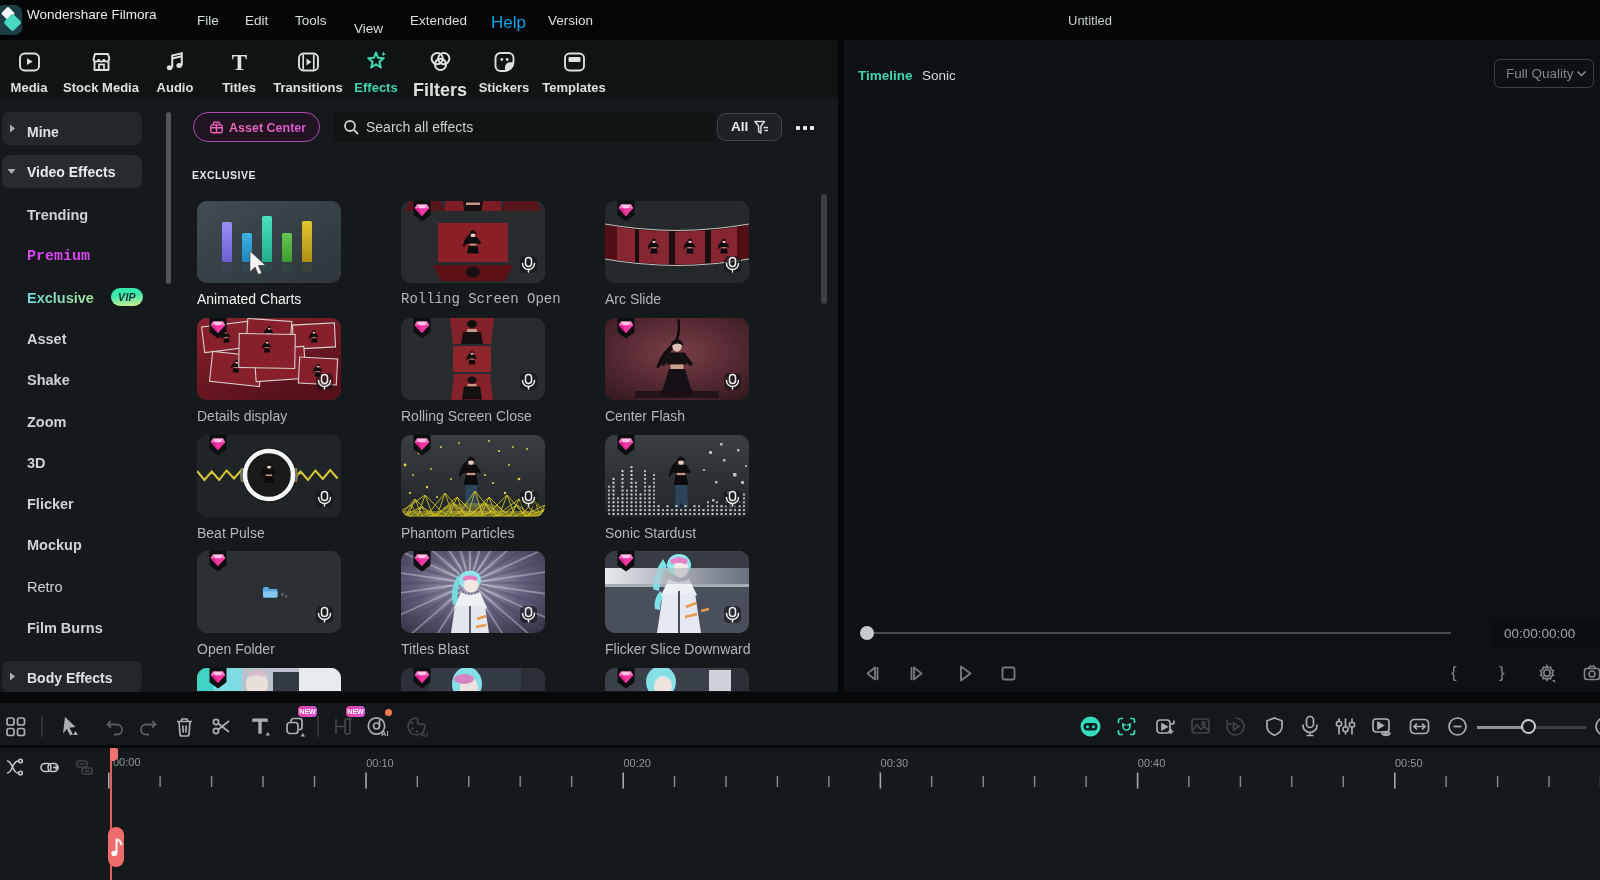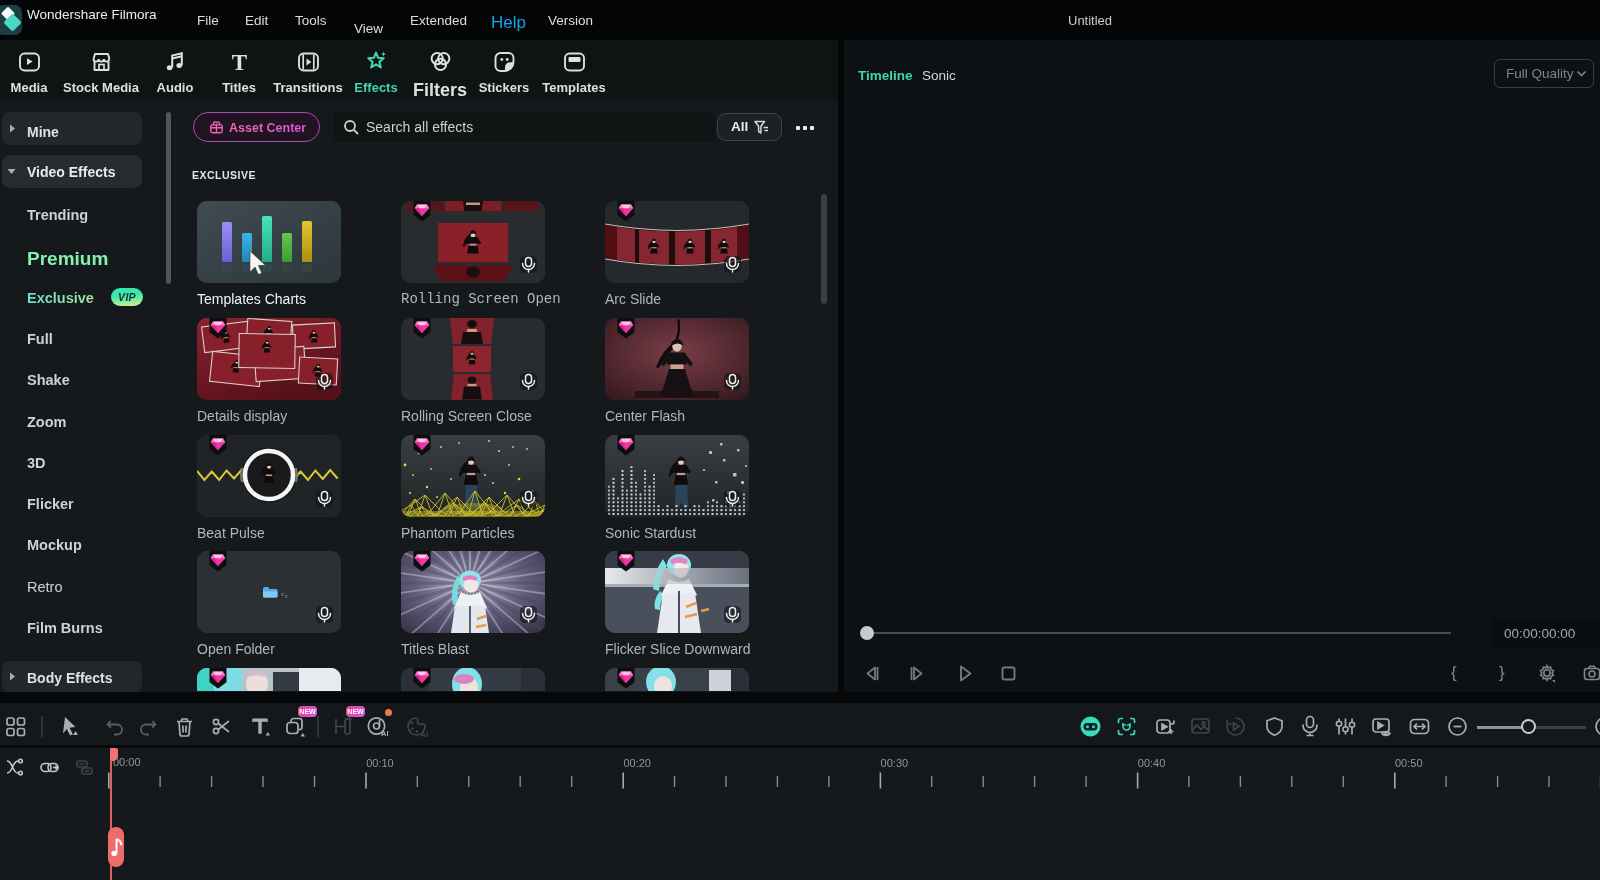--- a/index.html
+++ b/index.html
@@ -87,23 +87,23 @@
 <svg class="abs" style="left:6px;top:166px" width="11" height="10" viewBox="0 0 11 10">
       <path d="M1.5 3 L5.5 8 L9.5 3 Z" fill="#a9afb1"></path>
     </svg>
 <svg class="abs" style="left:7px;top:671px" width="10" height="11" viewBox="0 0 10 11">
       <path d="M3 1.5 L8 5.5 L3 9.5 Z" fill="#a9afb1"></path>
     </svg>
 <div class="lbl" style="left:27px;top:124px;font-size:14px;color:#dfe2e3;font-weight:700;">Mine</div>
 <div class="lbl" style="left:27px;top:164px;font-size:14px;color:#e8ebeb;font-weight:700;">Video Effects</div>
 <div class="lbl" style="left:27px;top:670px;font-size:14px;color:#dfe2e3;font-weight:700;">Body Effects</div>
 <div class="lbl" style="left:27px;top:207.0px;font-size:14.5px;color:#ced2d3;font-weight:700;">Trending</div>
-<div class="lbl" style="left:27px;top:248.3px;font-size:19px;color:#86efac;font-weight:700;">Premium</div>
+<div class="lbl" style="left:27px;top:248.3px;font-size:15px;color:#d946ef;font-weight:700;font-family:Liberation Mono, monospace;">Premium</div>
 <div class="lbl" style="left:27px;top:289.6px;font-size:14.5px;color:#84e4bc;font-weight:700;background:linear-gradient(90deg,#6fd8d8,#a8e89a);-webkit-background-clip:text;background-clip:text;-webkit-text-fill-color:transparent;">Exclusive</div>
-<div class="lbl" style="left:27px;top:330.9px;font-size:14.5px;color:#ced2d3;font-weight:700;">Full</div>
+<div class="lbl" style="left:27px;top:330.9px;font-size:14.5px;color:#ced2d3;font-weight:700;">Asset</div>
 <div class="lbl" style="left:27px;top:372.2px;font-size:14.5px;color:#ced2d3;font-weight:700;">Shake</div>
 <div class="lbl" style="left:27px;top:413.5px;font-size:14.5px;color:#ced2d3;font-weight:700;">Zoom</div>
 <div class="lbl" style="left:27px;top:454.79999999999995px;font-size:14.5px;color:#ced2d3;font-weight:700;">3D</div>
 <div class="lbl" style="left:27px;top:496.09999999999997px;font-size:14.5px;color:#ced2d3;font-weight:700;">Flicker</div>
 <div class="lbl" style="left:27px;top:537.4px;font-size:14.5px;color:#ced2d3;font-weight:700;">Mockup</div>
 <div class="lbl" style="left:27px;top:578.7px;font-size:14.5px;color:#ced2d3;font-weight:400;">Retro</div>
 <div class="lbl" style="left:27px;top:620.0px;font-size:14.5px;color:#ced2d3;font-weight:700;">Film Burns</div>
 <div class="abs" style="left:111px;top:288px;width:32px;height:18px;border-radius:9px;background:linear-gradient(175deg,#39e8ac 40%,#d8ef8e);">
       <div style="font-size:10.5px;font-weight:700;font-style:italic;color:#143038;text-align:center;line-height:18px;letter-spacing:.3px;">VIP</div>
     </div>
@@ -168,21 +168,21 @@
         <rect x="45" y="63" width="10" height="8" rx="1.5" fill="#1f86bc" opacity="0.09"></rect>
         <rect x="65" y="15" width="10" height="46" rx="1.5" fill="url(#bg2)"></rect>
         <rect x="65" y="63" width="10" height="8" rx="1.5" fill="#22ab8a" opacity="0.09"></rect>
         <rect x="85" y="32" width="10" height="29" rx="1.5" fill="url(#bg3)"></rect>
         <rect x="85" y="63" width="10" height="8" rx="1.5" fill="#3c9c30" opacity="0.09"></rect>
         <rect x="105" y="20" width="10" height="41" rx="1.5" fill="url(#bg4)"></rect>
         <rect x="105" y="63" width="10" height="8" rx="1.5" fill="#ae8f12" opacity="0.09"></rect>
         <path d="M53 50 l0 21 5 -5 3.4 7.6 3.4 -1.6 -3.4 -7.4 7 -.4 Z" fill="#f5f6f6" stroke="#333" stroke-width="0.6"></path>
       </svg>
     </div>
-<div class="lbl" style="left:197px;top:291px;font-size:14px;color:#f2f4f4;font-weight:400;">Templates Charts</div>
+<div class="lbl" style="left:197px;top:291px;font-size:14px;color:#f2f4f4;font-weight:400;">Animated Charts</div>
 <div class="abs" style="left:401px;top:201px;width:144px;height:82px;border-radius:10px;overflow:hidden;background:#2c3034;">
       <svg width="144" height="82" viewBox="0 0 144 82" style="position:absolute;left:0;top:0">
         <rect width="144" height="82" fill="#292c2f"></rect>
         <polygon points="8,0 40,0 44,10 4,10" fill="#56151b"></polygon>
         <polygon points="104,0 136,0 140,10 100,10" fill="#56151b"></polygon>
         <rect x="44" y="0" width="56" height="10" fill="#7c1c24"></rect>
         <path d="M62 0 h20 l-1.5 10 h-17 Z" fill="#160f11"></path>
         <rect x="65" y="1.5" width="14" height="2.5" fill="#c49a83"></rect>
         <rect x="37" y="22" width="70" height="39" fill="#8c2028"></rect>
         <g transform="translate(72,33) scale(0.78)">

